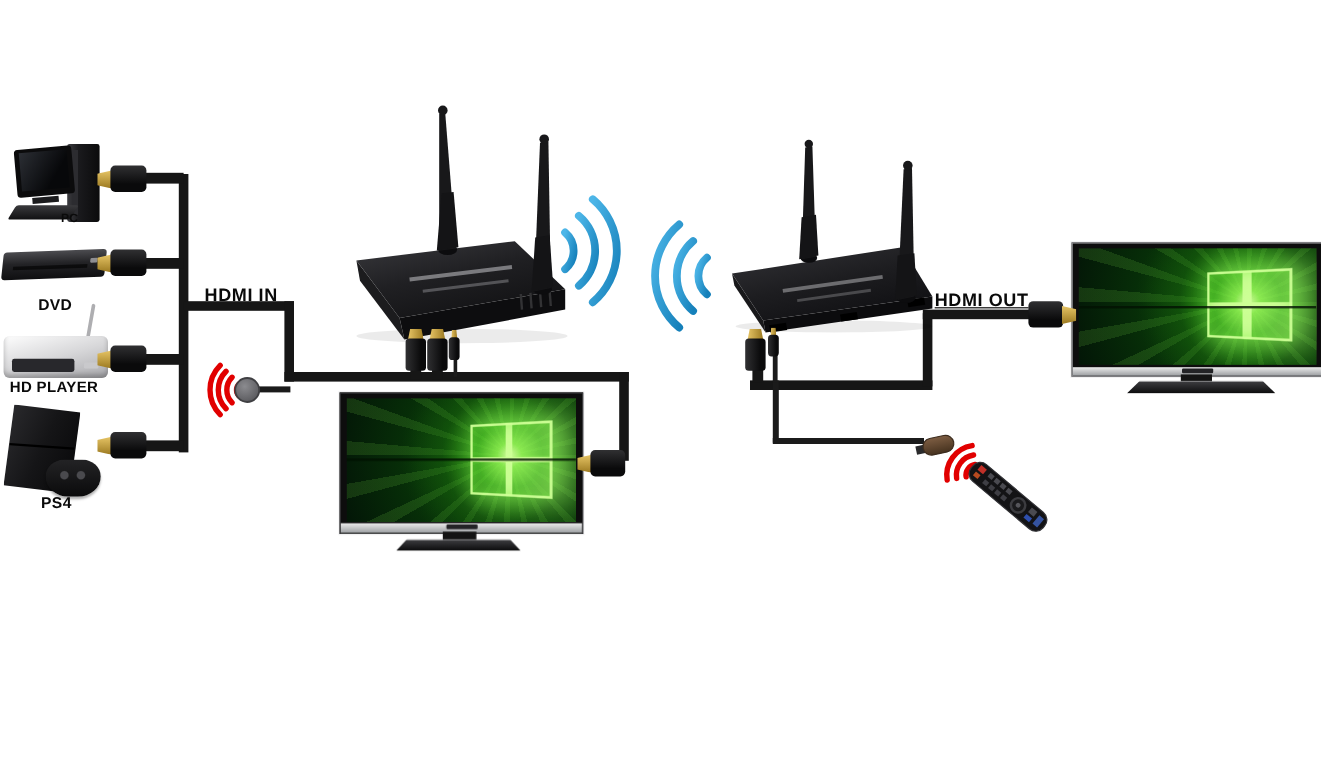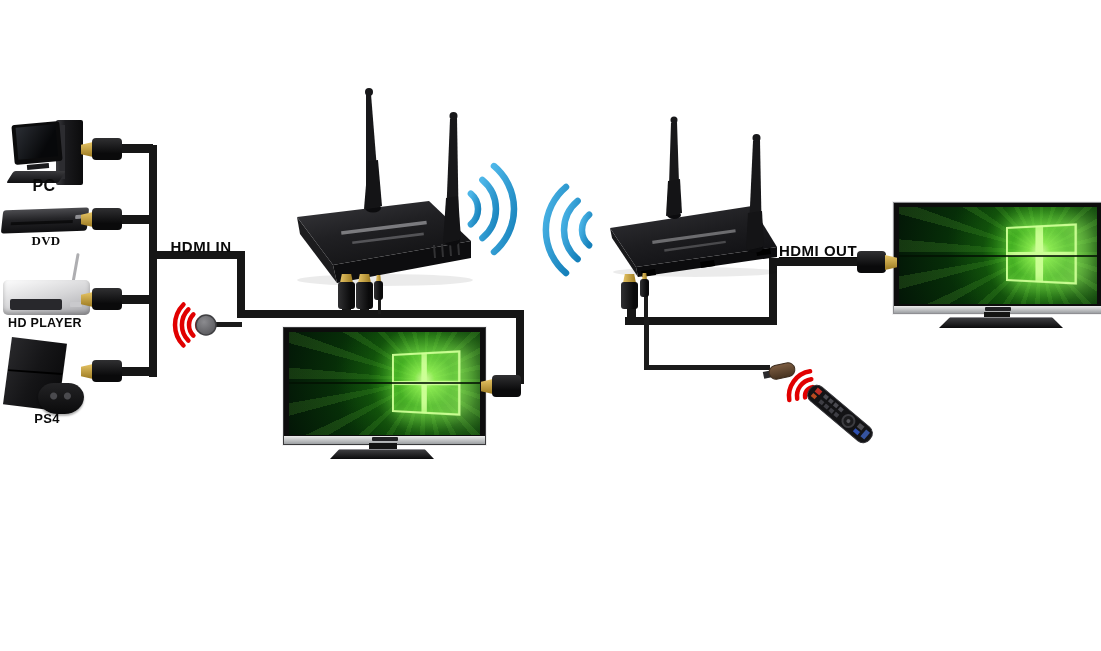--- a/index.html
+++ b/index.html
@@ -131,22 +131,22 @@
   <div class="tv-neck" style="left:369px;top:443px;width:28px;height:7px;"></div>
   <div class="tv-base" style="left:330px;top:449px;width:104px;height:9px;"></div>
 
   <div class="tv" style="left:893px;top:202px;width:208px;height:110px;border-color:#8f8f93;">
     <div class="tv-screen win-wall" style="left:5px;top:4px;width:198px;height:97px;"></div>
     <div class="tv-chin" style="height:7px;"></div>
   </div>
   <div class="tv-neck" style="left:984px;top:312px;width:26px;height:6px;"></div>
   <div class="tv-base" style="left:939px;top:317px;width:124px;height:10px;"></div>
 
-  <div class="lbl" style="left:22px;top:177px;width:44px;font-size:16px;">PC</div>
-  <div class="lbl" style="left:20px;top:233px;width:52px;font-size:13px;font-family:Liberation Serif, serif;">DVD</div>
+  <div class="lbl" style="left:36px;top:177px;width:44px;font-size:10px;">PC</div>
+  <div class="lbl" style="left:20px;top:246px;width:52px;font-size:13px;">DVD</div>
   <div class="lbl" style="left:0px;top:316px;width:90px;font-size:12.5px;">HD PLAYER</div>
   <div class="lbl" style="left:20px;top:411px;width:54px;font-size:13px;">PS4</div>
   <div class="lbl big" style="left:166px;top:238px;width:70px;">HDMI IN</div>
   <div class="lbl big" style="left:775px;top:242px;width:86px;text-decoration:underline;">HDMI OUT</div>
 
   <svg id="overlay" width="1101" height="651" viewBox="0 0 1101 651">
     <defs>
       <linearGradient id="gTxTop" x1="0" y1="0" x2="0.6" y2="1">
         <stop offset="0" stop-color="#39393d"></stop>
           <stop offset="0.5" stop-color="#202023"></stop>

